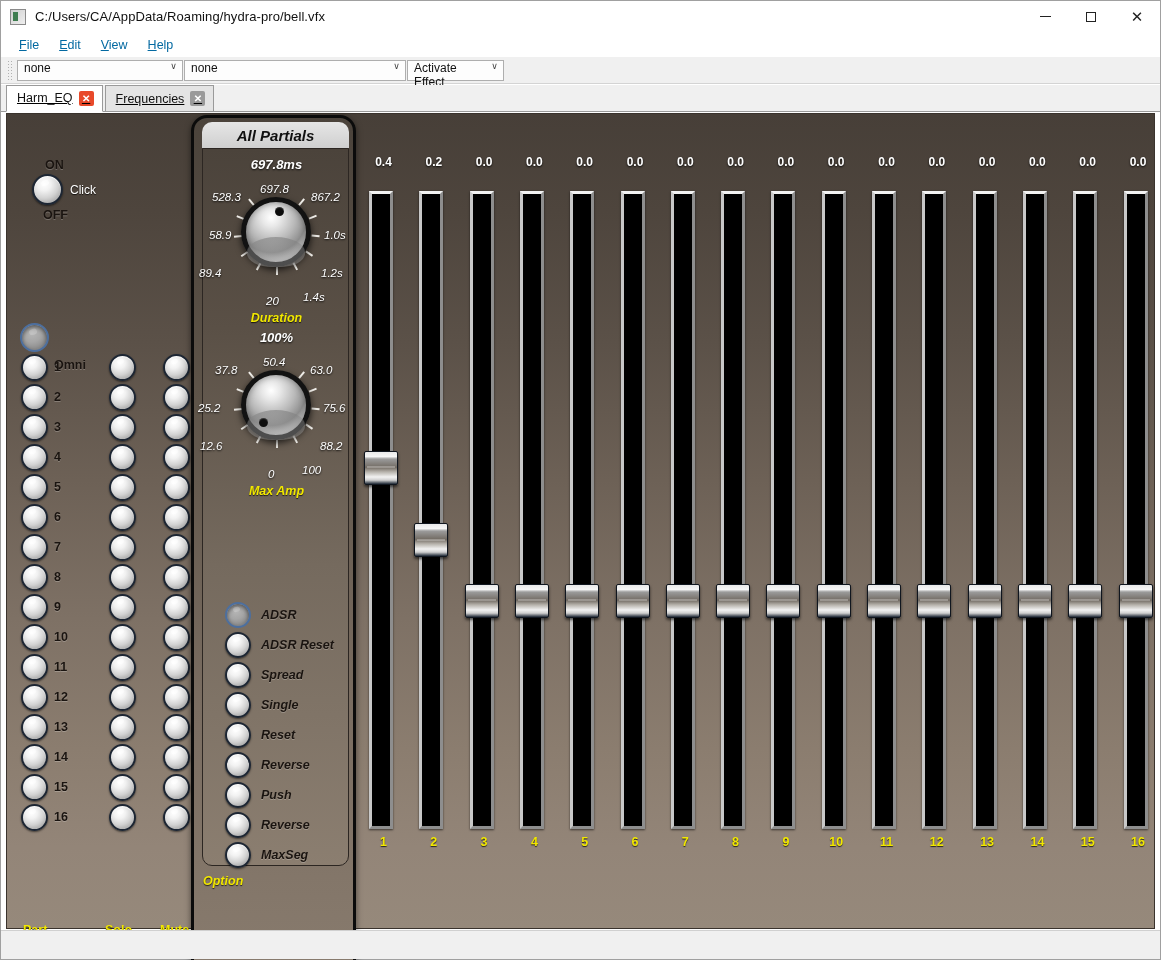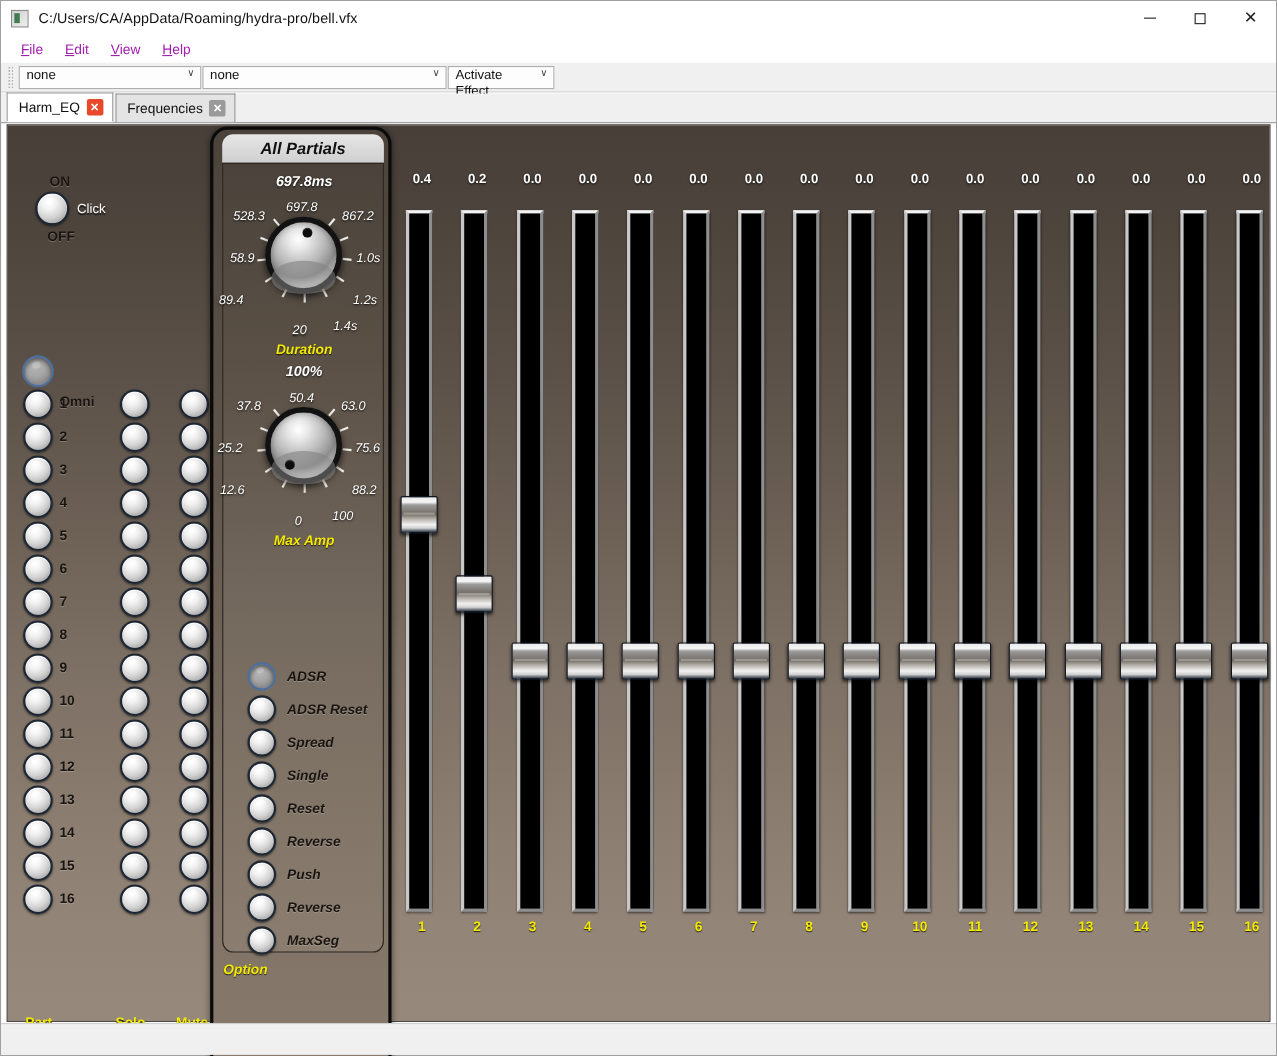--- a/index.html
+++ b/index.html
@@ -41,21 +41,21 @@
   .glyph-min { display:block; width: 11px; height: 1px; background: #222; }
   .glyph-max { display:block; width: 10px; height: 10px; border: 1px solid #222; }
   .glyph-close { font-size: 15px; line-height: 1; }
 
   
   .menubar {
     position: absolute; left: 0; top: 31px; width: 1159px; height: 25px;
     background: #ffffff; display: flex; align-items: center; padding-left: 8px;
   }
   .menu-item {
-    font-size: 12.5px; color: #a21caf; padding: 3px 10px; cursor: default;
+    font-size: 12.5px; color: #0369a1; padding: 3px 10px; cursor: default;
   }
   .menu-item u { text-decoration: underline; }
 
   
   .toolbar {
     position: absolute; left: 0; top: 56px; width: 1159px; height: 27px;
     background: #f0f0f0; border-bottom: 1px solid #d4d4d4;
     display: flex; align-items: center; padding-left: 6px;
   }
   .grip {
@@ -73,21 +73,21 @@
     width: 17px; text-align: center; font-size: 9px; color: #444;
   }
   #combo-1 { width: 166px; }
   #combo-2 { width: 222px; }
   #combo-3 { width: 97px; }
 
   
   .tabbar {
     position: absolute; left: 0; top: 84px; width: 1159px; height: 27px;
     background: #f0f0f0; border-bottom: 1px solid #9a9a9a;
-    display: flex; align-items: flex-end; padding-left: 5px;
+    display: flex; align-items: center; padding-left: 5px; text-decoration: underline;
   }
   .tab {
     height: 26px; display: flex; align-items: center; gap: 6px;
     padding: 0 8px 0 10px; font-size: 12.5px; color: #111;
     border: 1px solid #9a9a9a; border-bottom: none; margin-right: 2px;
     background: #e4e4e4;
   }
   .tab.active { background: #ffffff; height: 27px; border-bottom: 1px solid #fff; }
   .tab-close {
     width: 15px; height: 15px; display: flex; align-items: center; justify-content: center;

